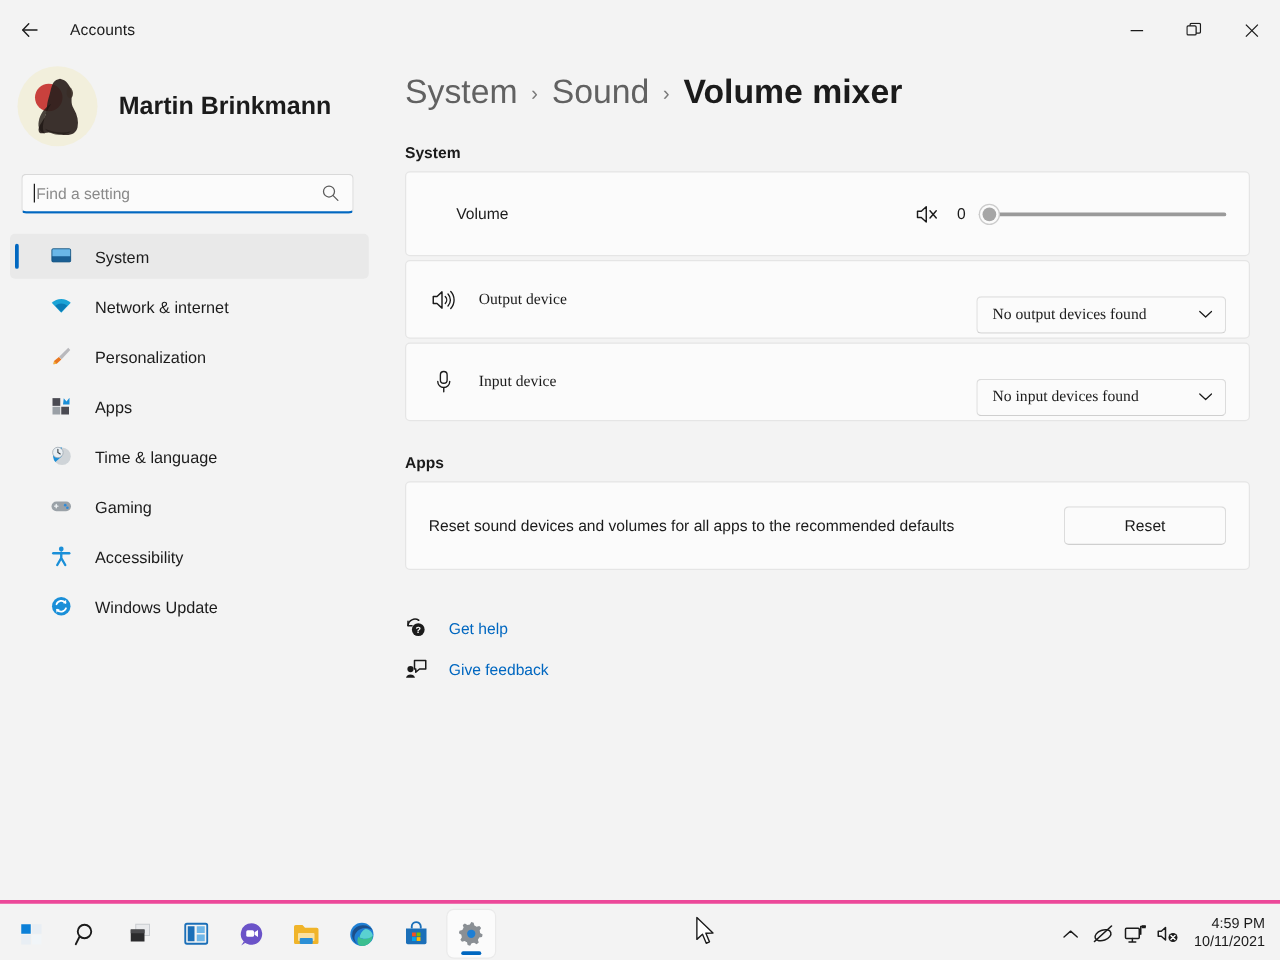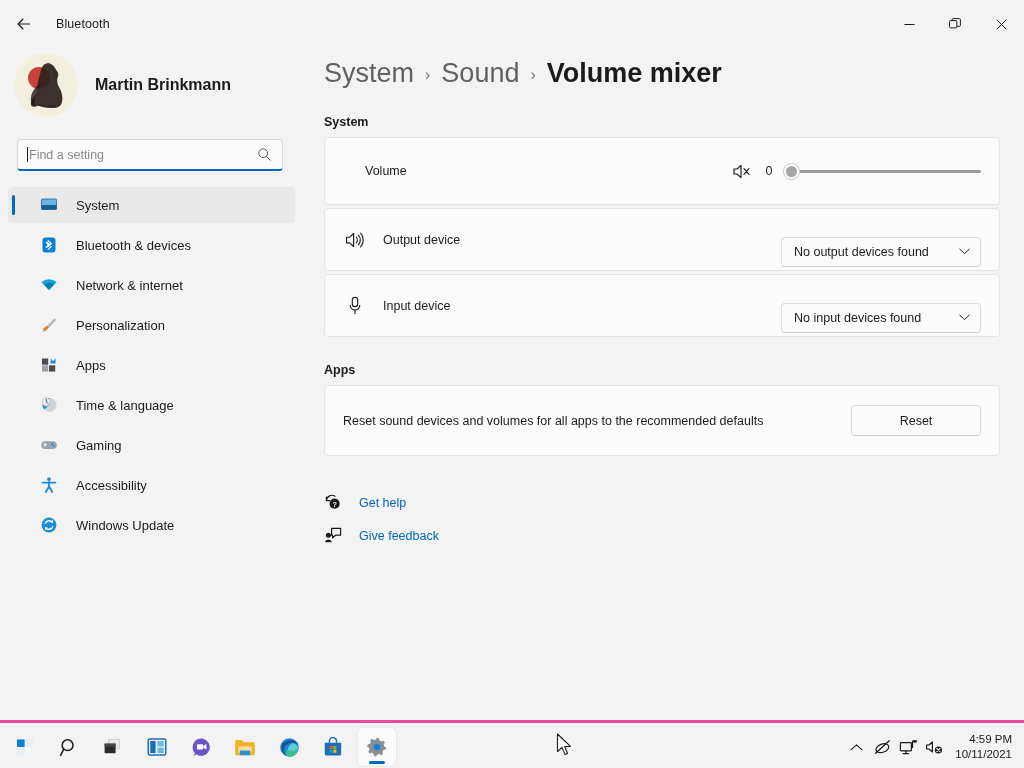--- a/index.html
+++ b/index.html
@@ -63,21 +63,21 @@
   .avatar .sun {
     position: absolute; left: 14px; top: 14px;
     width: 22px; height: 22px; border-radius: 50%;
     background: #c9413d;
   }
   .avatar .ink {
     position: absolute; left: 0; top: 0; width: 64px; height: 64px;
   }
   .profile-name {
     margin-left: 17px;
-    font-size: 16px; font-weight: bold; color: #1b1b1b;
+    font-size: 20px; font-weight: bold; color: #1b1b1b;
   }
   .search-wrap {
     margin: 25px 17px 0 17px;
     position: relative;
   }
   .search-box {
     width: 266px; height: 32px;
     background: #fbfbfb;
     border: 1px solid #d9d9d9;
     border-bottom: 2px solid #0067c0;
@@ -141,21 +141,21 @@
   .section-title {
     font-size: 12.5px; font-weight: bold; color: #1b1b1b;
     margin-top: 26px; margin-bottom: 8px;
   }
   .card {
     background: #fbfbfb;
     border: 1px solid #e5e5e5;
     border-radius: 4px;
     width: 676px;
   }
-  .card + .card { margin-top: 3px; }
+  .card + .card { margin-top: 3px; font-family: Liberation Serif, serif; }
 
   .row {
     display: flex; align-items: center;
     height: 61px;
     padding: 0 18px 0 20px;
   }
   .row-ico {
     width: 20px; height: 20px; margin-right: 18px;
     display: flex; align-items: center; justify-content: center;
     color: #1b1b1b; flex: 0 0 auto;
@@ -279,21 +279,21 @@
 
 <div id="app">
 
   <div class="titlebar">
     <div class="back-btn">
       <svg width="16" height="16" viewBox="0 0 16 16">
         <path d="M7 3 L2.2 8 L7 13" fill="none" stroke="#1b1b1b" stroke-width="1.1" stroke-linecap="round" stroke-linejoin="round"></path>
         <path d="M2.4 8 H13.6" fill="none" stroke="#1b1b1b" stroke-width="1.1" stroke-linecap="round"></path>
       </svg>
     </div>
-    <div class="win-title">Bluetooth</div>
+    <div class="win-title">Accounts</div>
     <div class="win-controls">
       <div class="win-ctl">
         <svg width="11" height="11" viewBox="0 0 11 11">
           <path d="M0.5 5.5 H10.5" stroke="#1b1b1b" stroke-width="1"></path>
         </svg>
       </div>
       <div class="win-ctl">
         <svg width="12" height="12" viewBox="0 0 12 12">
           <rect x="0.6" y="2.6" width="7.3" height="7.3" fill="none" stroke="#1b1b1b" stroke-width="1" rx="1"></rect>
           <path d="M3.1 2.6 V1.6 a1 1 0 0 1 1 -1 H10.4 a1 1 0 0 1 1 1 V7.4 a1 1 0 0 1 -1 1 H7.9" fill="none" stroke="#1b1b1b" stroke-width="1"></path>
@@ -341,30 +341,20 @@
         <span class="nav-ico">
           <svg width="18" height="18" viewBox="0 0 18 18">
             <rect x="1.5" y="3" width="15" height="10.5" rx="1" fill="#6ab7e8"></rect>
             <rect x="1.5" y="9" width="15" height="4.5" rx="0" fill="#1a5f94"></rect>
             <rect x="1.5" y="3" width="15" height="10.5" rx="1" fill="none" stroke="#15527f" stroke-width="0.7"></rect>
           </svg>
         </span>
         <span class="nav-label">System</span>
       </div>
 
-      <div class="nav-item">
-        <span class="nav-ico">
-          <svg width="18" height="18" viewBox="0 0 18 18">
-            <rect x="2.5" y="1.5" width="13" height="15" rx="3" fill="#0b7fd4"></rect>
-            <path d="M8 4.4 L11.4 7.6 L8 10.8 L8 4.4 M8 13.6 L11.4 10.4 L8 7.2" fill="none" stroke="#ffffff" stroke-width="1.1" stroke-linejoin="round"></path>
-            <path d="M6.2 6.5 L8 8.2 M6.2 11.5 L8 9.8" stroke="#ffffff" stroke-width="1.1" stroke-linecap="round"></path>
-          </svg>
-        </span>
-        <span class="nav-label">Bluetooth &amp; devices</span>
-      </div>
 
       <div class="nav-item">
         <span class="nav-ico">
           <svg width="18" height="18" viewBox="0 0 18 18">
             <path d="M1.4 6.2 A11 11 0 0 1 16.6 6.2 L9 14.2 Z" fill="#1aa3d6"></path>
             <path d="M4.2 8.6 A7.6 7.6 0 0 1 13.8 8.6 L9 13.6 Z" fill="#0b7bb5"></path>
           </svg>
         </span>
         <span class="nav-label">Network &amp; internet</span>
       </div>

